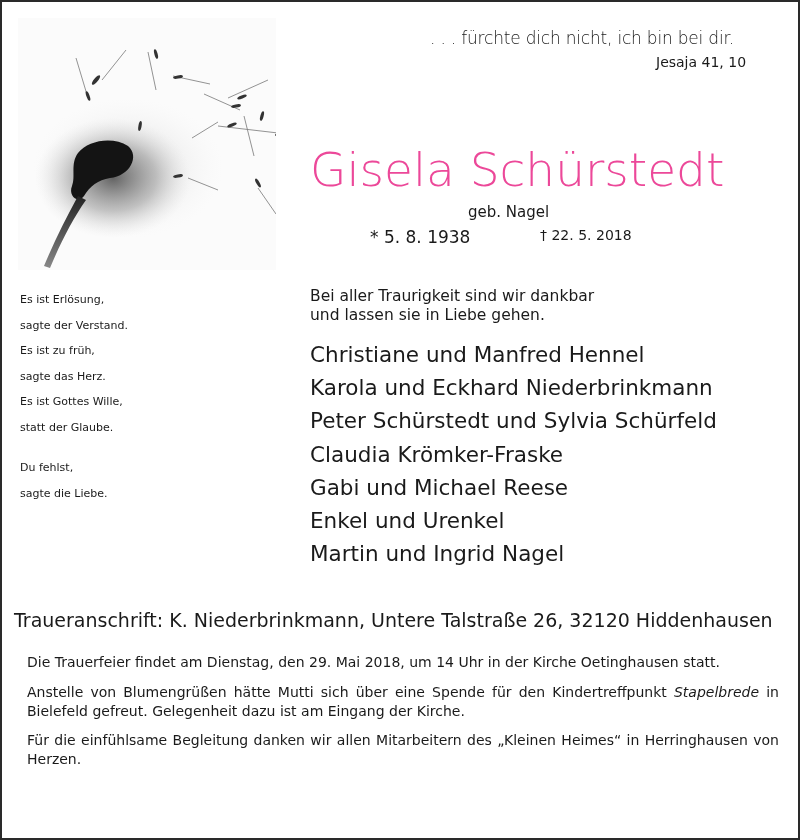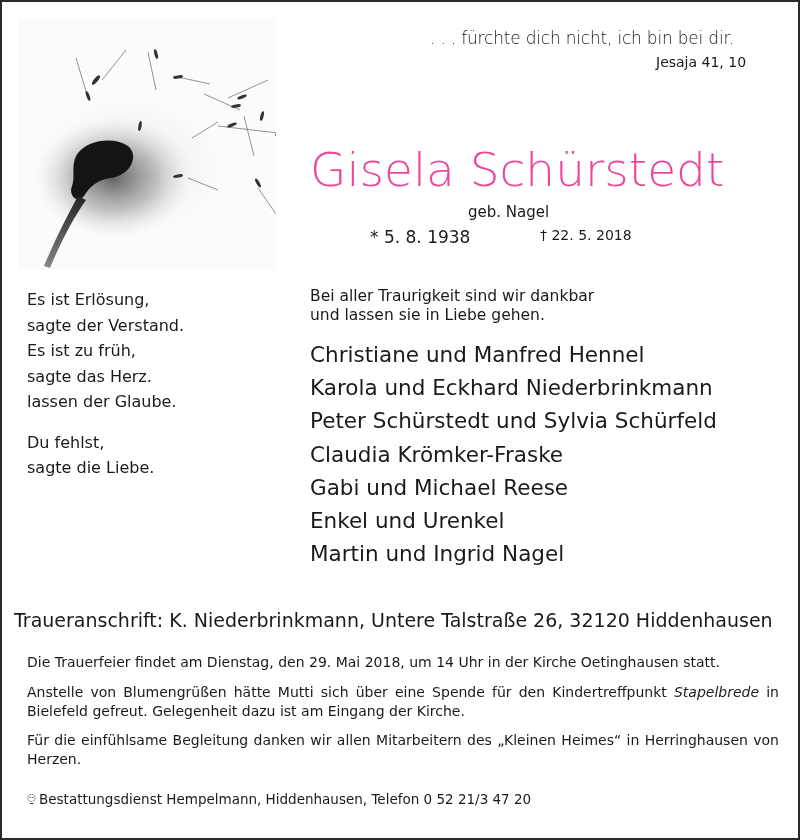--- a/index.html
+++ b/index.html
@@ -24,21 +24,21 @@
     }
 
     .verse { left: 428px; top: 26px; font-size: 17px; font-weight: 300; letter-spacing: -0.2px; }
     .verse-ref { left: 654px; top: 52px; font-size: 14px; }
 
     .name { left: 308px; top: 140px; font-size: 47px; font-weight: 200; letter-spacing: 0px; color: #ec4899; font-family: "DejaVu Sans", sans-serif; }
     .maiden { left: 466px; top: 201px; font-size: 15px; text-align: center; }
     .born { left: 368px; top: 225px; font-size: 17px; }
     .died { left: 538px; top: 225px; font-size: 14px; }
 
-    .poem { left: 25px; top: 285px; font-size: 16px; line-height: 25.5px; }
+    .poem { left: 18px; top: 285px; font-size: 11px; line-height: 25.5px; }
     .poem .gap { height: 15px; }
 
     .thanks { left: 308px; top: 285px; font-size: 15.5px; line-height: 19px; }
 
     .mourners { left: 308px; top: 336px; font-size: 21.5px; line-height: 33.2px; }
 
     .address { left: 12px; top: 607px; font-size: 19px; }
 
     .para { left: 25px; width: 752px; font-size: 14px; line-height: 19px; white-space: normal; text-align: justify; }
     .p1 { top: 651px; }
@@ -114,21 +114,22 @@
   <div class="abs name">Gisela Schürstedt</div>
   <div class="abs maiden">geb. Nagel</div>
   <div class="abs born">* 5. 8. 1938</div>
   <div class="abs died">† 22. 5. 2018</div>
 
   <div class="abs poem">
     <div>Es ist Erlösung,</div>
     <div>sagte der Verstand.</div>
     <div>Es ist zu früh,</div>
     <div>sagte das Herz.</div>
-    <div>lassen der Glaube.</div>
+    <div>Es ist Gottes Wille,</div>
+    <div>statt der Glaube.</div>
     <div class="gap"></div>
     <div>Du fehlst,</div>
     <div>sagte die Liebe.</div>
   </div>
 
   <div class="abs thanks">
     <div>Bei aller Traurigkeit sind wir dankbar</div>
     <div>und lassen sie in Liebe gehen.</div>
   </div>
 
@@ -141,23 +142,13 @@
     <div>Enkel und Urenkel</div>
     <div>Martin und Ingrid Nagel</div>
   </div>
 
   <div class="abs address">Traueranschrift: K. Niederbrinkmann, Untere Talstraße 26, 32120 Hiddenhausen</div>
 
   <div class="abs para p1">Die Trauerfeier findet am Dienstag, den 29. Mai 2018, um 14 Uhr in der Kirche Oetinghausen statt.</div>
   <div class="abs para p2"><span>Anstelle von Blumengrüßen hätte Mutti sich über eine Spende für den Kindertreffpunkt </span><i>Stapelbrede</i><span> in Bielefeld gefreut. Gelegenheit dazu ist am Eingang der Kirche.</span></div>
   <div class="abs para p3">Für die einfühlsame Begleitung danken wir allen Mitarbeitern des „Kleinen Heimes“ in Herringhausen von Herzen.</div>
 
-  <div class="abs undertaker">
-    <span class="ico">
-      <svg width="9" height="12" viewBox="0 0 9 12">
-          <circle cx="4.5" cy="5" r="3.6" fill="none" stroke="#333" stroke-width="0.9" stroke-dasharray="1.4 1"></circle>
-          <circle cx="3.2" cy="4.4" r="0.6" fill="#333"></circle>
-          <circle cx="5.8" cy="4.4" r="0.6" fill="#333"></circle>
-          <line x1="2.5" y1="10.5" x2="6.5" y2="10.5" stroke="#333" stroke-width="0.9"></line>
-        </svg>
-    </span><span>Bestattungsdienst Hempelmann, Hiddenhausen, Telefon 0 52 21/3 47 20</span>
-  </div>
 </div>
 
 </body></html>

